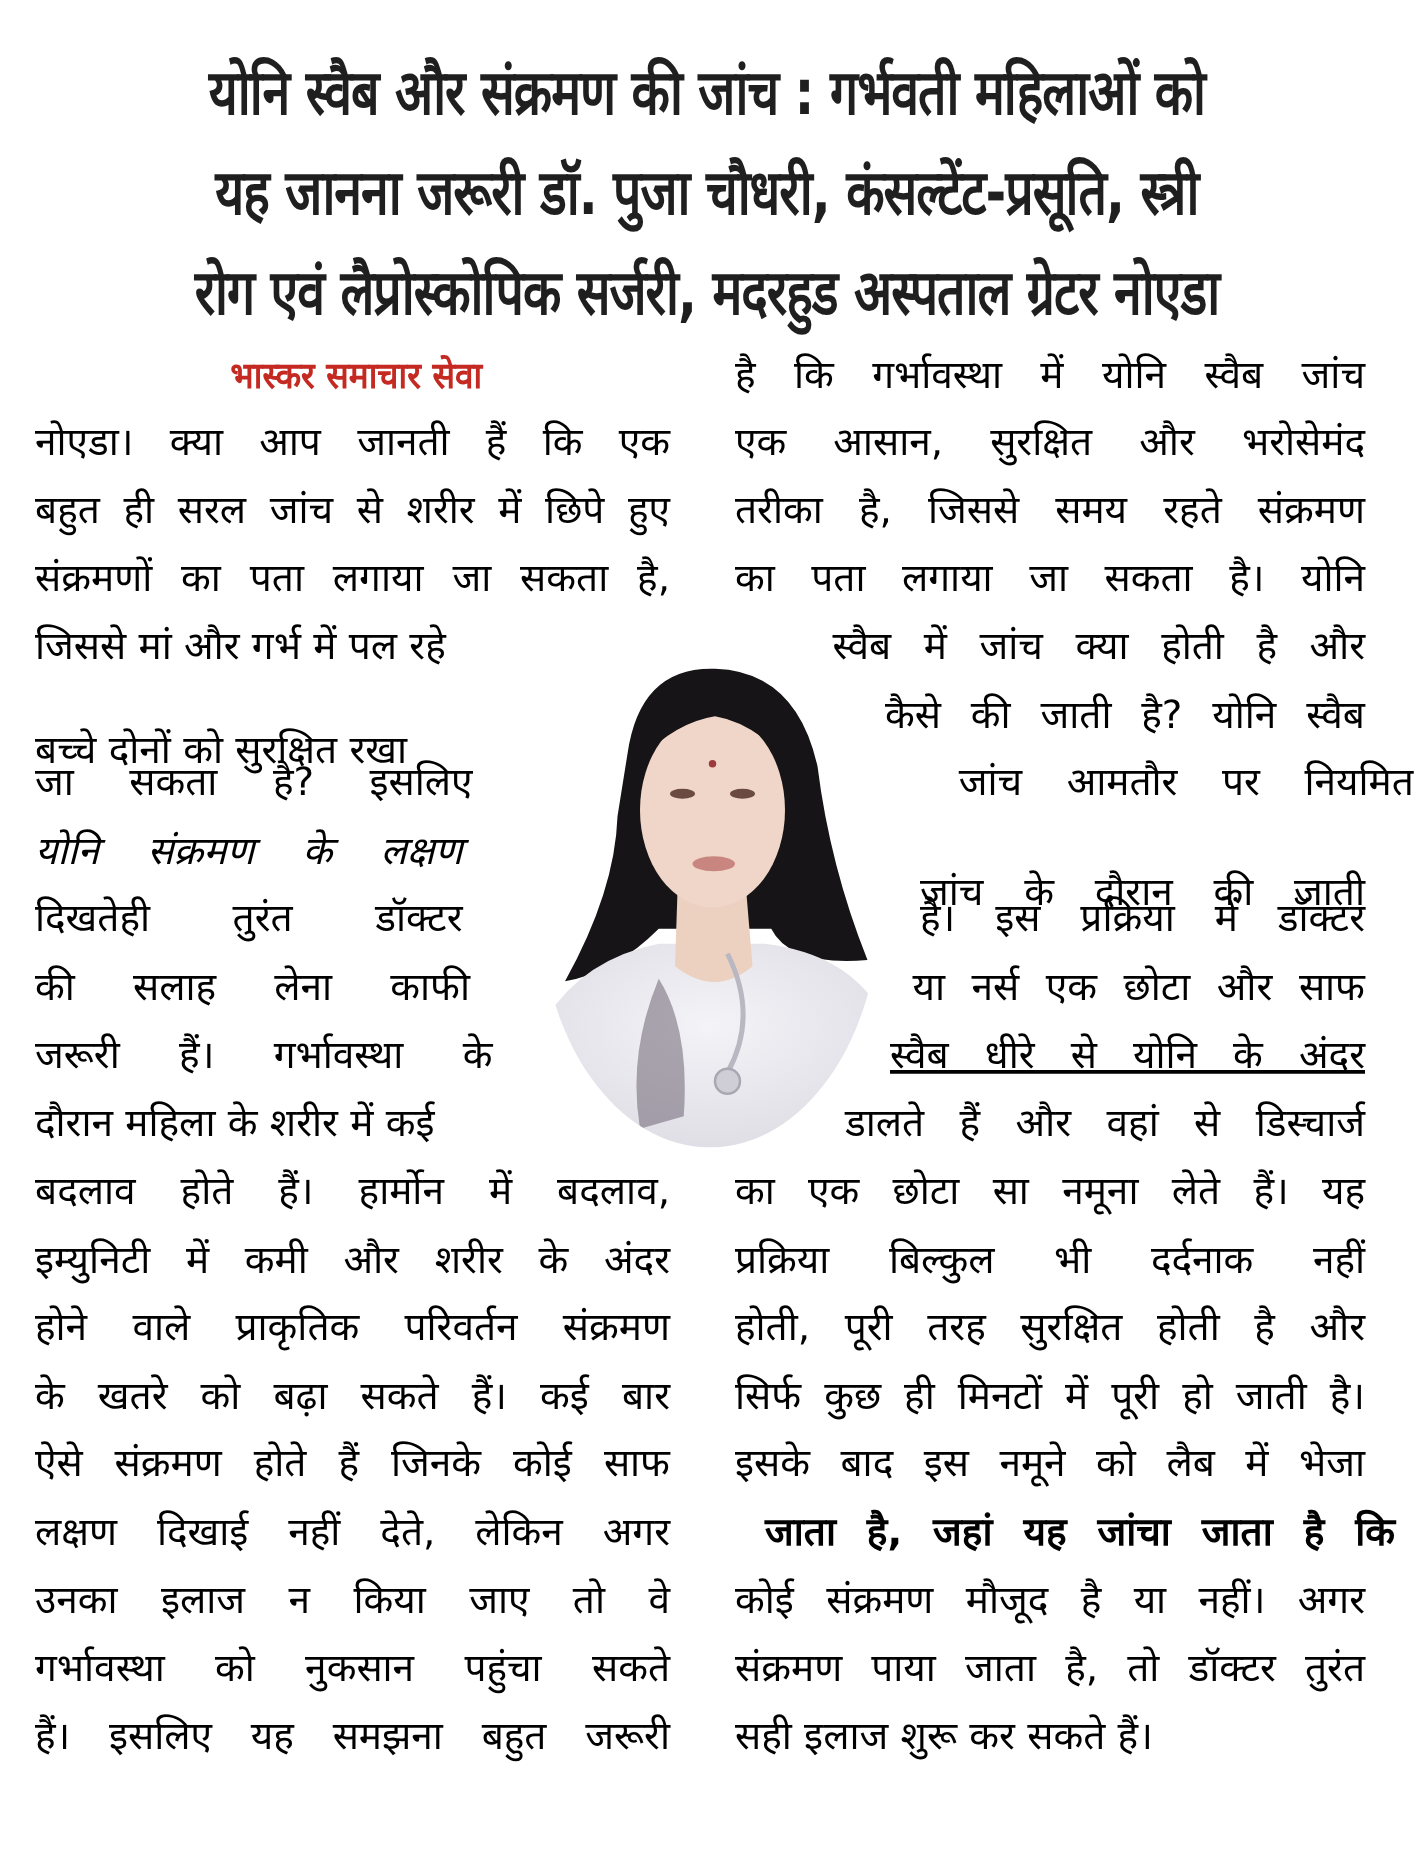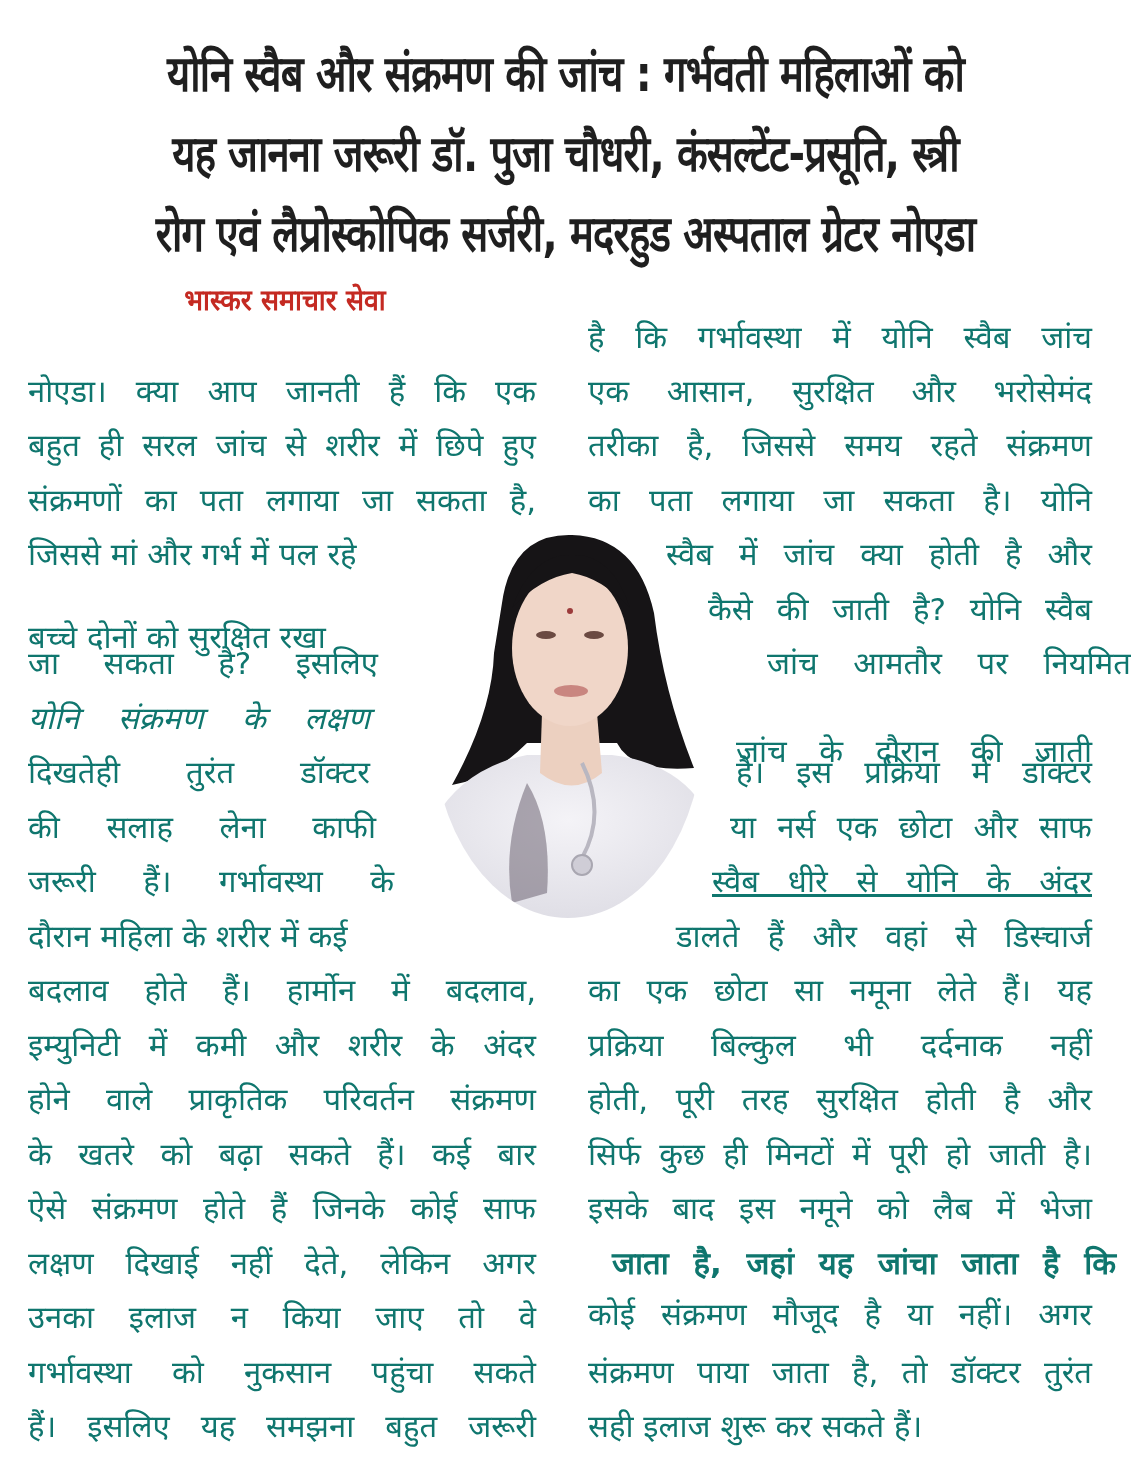--- a/index.html
+++ b/index.html
@@ -5,21 +5,21 @@
   html, body { margin: 0; padding: 0; background: #ffffff; }
   body { width: 1131px; height: 1482px; position: relative; overflow: hidden;
          font-family: "DejaVu Sans", sans-serif; color: #2a2a2a; }
   .headline { position: absolute; left: 0; width: 1131px; text-align: center;
               font-family: "DejaVu Sans", sans-serif; font-weight: bold;
               color: #1f1f1f; white-space: nowrap; }
   .headline .hl { position: absolute; left: 0; width: 1131px; text-align: center;
                   font-size: 50px; letter-spacing: -1px; transform: scaleX(0.80);
                   transform-origin: center; }
   .line { position: absolute; white-space: nowrap; font-size: 31px; line-height: 40px;
-          color: #0f766e; text-align: justify; text-align-last: justify; margin-top: 37px; }
+          color: #000000; text-align: justify; text-align-last: justify; }
   .byline { position: absolute; left: 135px; top: 280px; width: 300px; text-align: center;
             color: #c42a22; font-weight: bold; font-size: 29px; line-height: 40px;
             transform: scaleX(0.92); transform-origin: center; }
   .photo { position: absolute; left: 432px; top: 523px; width: 272px; height: 395px; }
 </style>
 </head>
 <body>
 
 <div class="headline">
   <div class="hl" style="top:38px;">योनि स्वैब और संक्रमण की जांच : गर्भवती महिलाओं को</div>
@@ -103,16 +103,16 @@
   <div class="line" style="left:736px; top:715px; width:356px;">है। इस प्रक्रिया में डॉक्टर</div>
   <div class="line" style="left:730px; top:770px; width:362px;">या नर्स एक छोटा और साफ</div>
   <div class="line" style="left:712px; top:824px; width:380px;text-decoration:underline;">स्वैब धीरे से योनि के अंदर</div>
   <div class="line" style="left:676px; top:879px; width:416px;">डालते हैं और वहां से डिस्चार्ज</div>
   <div class="line" style="left:588px; top:933px; width:504px;">का एक छोटा सा नमूना लेते हैं। यह</div>
   <div class="line" style="left:588px; top:988px; width:504px;">प्रक्रिया बिल्कुल भी दर्दनाक नहीं</div>
   <div class="line" style="left:588px; top:1042px; width:504px;">होती, पूरी तरह सुरक्षित होती है और</div>
   <div class="line" style="left:588px; top:1097px; width:504px;">सिर्फ कुछ ही मिनटों में पूरी हो जाती है।</div>
   <div class="line" style="left:588px; top:1151px; width:504px;">इसके बाद इस नमूने को लैब में भेजा</div>
   <div class="line" style="left:612px; top:1206px; width:504px;font-weight:bold;">जाता है, जहां यह जांचा जाता है कि</div>
-  <div class="line" style="left:588px; top:1260px; width:504px;font-family:Liberation Mono, monospace;">कोई संक्रमण मौजूद है या नहीं। अगर</div>
+  <div class="line" style="left:588px; top:1260px; width:504px;">कोई संक्रमण मौजूद है या नहीं। अगर</div>
   <div class="line" style="left:588px; top:1315px; width:504px;">संक्रमण पाया जाता है, तो डॉक्टर तुरंत</div>
   <div class="line" style="left:588px; top:1369px; width:504px; text-align-last:left;">सही इलाज शुरू कर सकते हैं।</div>
 </div>
 
 </body></html>

